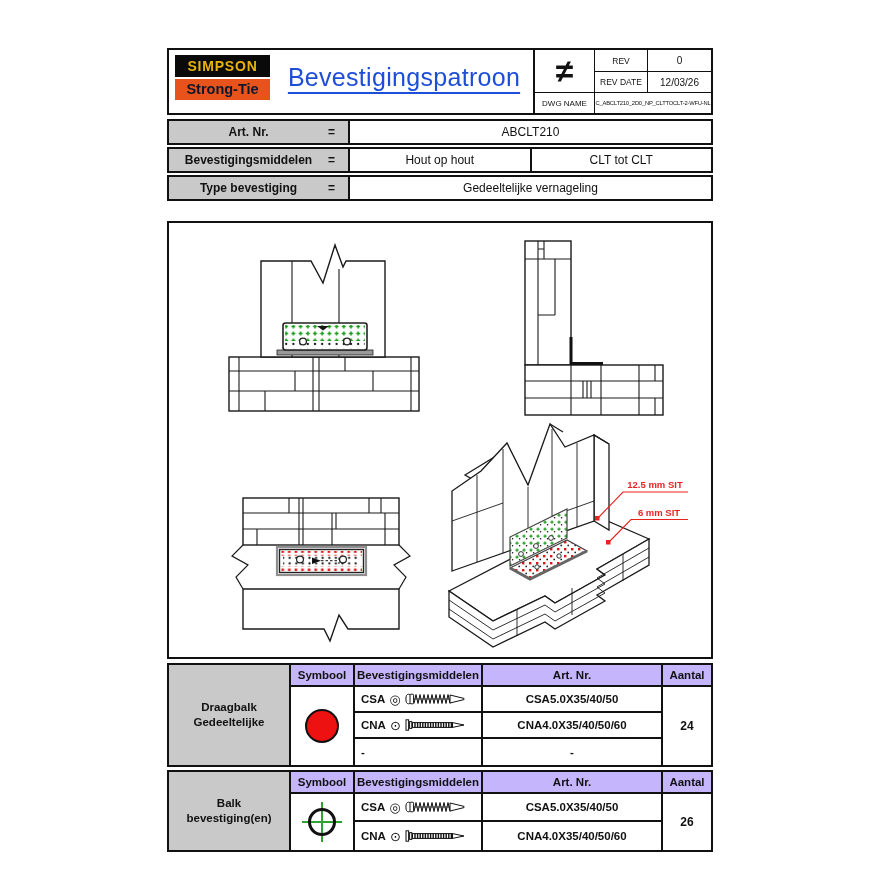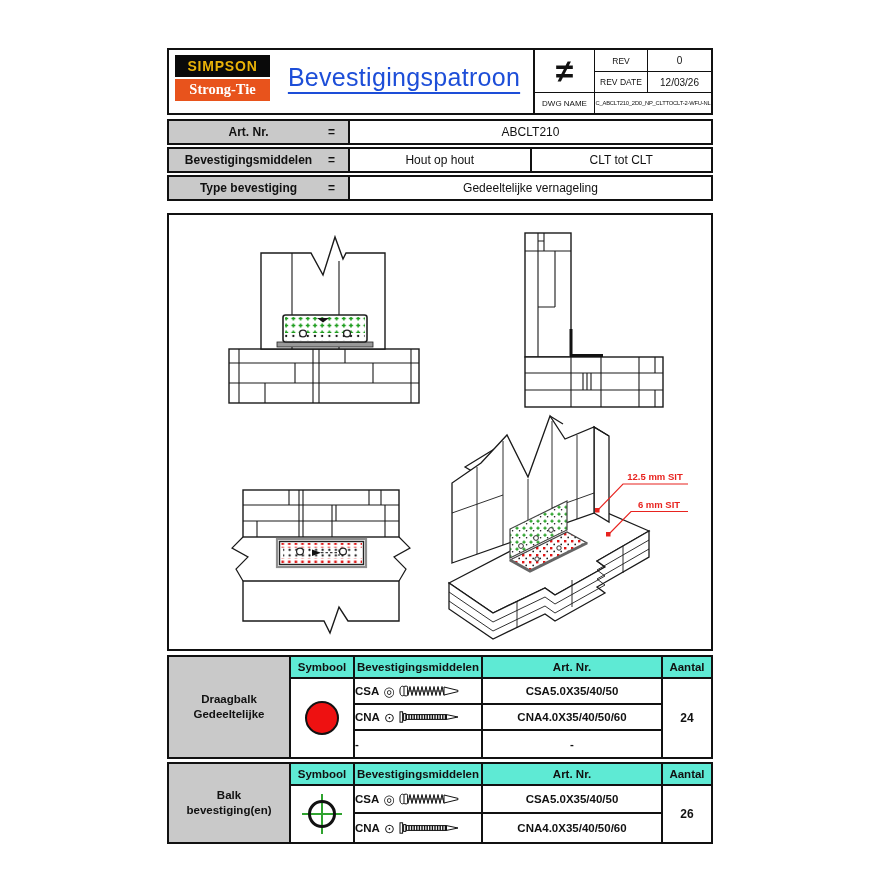--- a/index.html
+++ b/index.html
@@ -4,21 +4,21 @@
 <style>
   html,body{margin:0;padding:0}
   body{width:880px;height:880px;background:#fff;font-family:"Liberation Sans",sans-serif;color:#111;position:relative;overflow:hidden}
   .sheet{position:absolute;left:167px;top:48px;width:546px}
   *{box-sizing:border-box}
 
   
   .hdr{display:flex;height:67px;border:2px solid #111;background:#fff}
   .logo{width:106px;padding:5px 5px 4px 6px}
   .logo-top{background:#0a0a0a;color:#eab308;font-weight:700;font-size:14px;letter-spacing:.8px;text-align:center;padding:3px 2px}
-  .logo-bot{background:#e8531c;color:#ffffff;font-family:Liberation Serif, serif;font-weight:700;font-size:14.5px;text-align:center;padding:2px 2px 3px;margin-top:2px}
+  .logo-bot{background:#e8531c;color:#0f172a;font-family:Liberation Sans, sans-serif;font-weight:700;font-size:14.5px;text-align:center;padding:2px 2px 3px;margin-top:2px}
   .ttl-wrap{flex:1;display:flex;align-items:center;justify-content:center}
   .ttl{font-size:25px;letter-spacing:.3px;text-decoration:underline;text-underline-offset:6px;text-decoration-thickness:1.5px;color:#1d4ed8;padding-bottom:8px}
   .revbox{width:178px;border-left:2px solid #111;display:grid;grid-template-columns:60px 53px 1fr;grid-template-rows:22px 21px 1fr;background:#fff}
   .rb{display:flex;align-items:center;justify-content:center}
   .rb-neq{grid-area:1/1/3/2;font-size:32px;font-weight:700;border-right:1.5px solid #111;border-bottom:1.5px solid #111;line-height:1}
   .rb-rl{grid-area:1/2/2/3;border-right:1.5px solid #111;border-bottom:1.5px solid #111;font-size:8.5px}
   .rb-rv{grid-area:1/3/2/4;border-bottom:1.5px solid #111;font-size:10px}
   .rb-dl{grid-area:2/2/3/3;border-right:1.5px solid #111;border-bottom:1.5px solid #111;font-size:8.5px}
   .rb-dv{grid-area:2/3/3/4;border-bottom:1.5px solid #111;font-size:10px}
   .rb-nl{grid-area:3/1/4/2;border-right:1.5px solid #111;font-size:8px}
@@ -27,32 +27,32 @@
   
   .info{margin-top:4px}
   .info-row{display:flex;border:2px solid #111;height:26px;margin-bottom:2px;background:#fff}
   .info-lab{width:181px;background:#c9c9c9;border-right:2px solid #111;display:flex;align-items:center}
   .info-lab .lab{flex:1;text-align:center;font-weight:700;font-size:12px}
   .info-lab .eq{width:20px;font-weight:700;font-size:12px;text-align:left}
   .iv{flex:1;display:flex;align-items:center;justify-content:center;font-size:12px}
   .iv + .iv{border-left:2px solid #111}
 
   
-  .draw{margin-top:12px;height:438px;border:2px solid #111;position:relative;background:#fff}
+  .draw{margin-top:20px;height:438px;border:2px solid #111;position:relative;background:#fff}
   .dv{position:absolute}
 
   
   .ftable{display:grid;grid-template-columns:122px 64px 128px 180px 1fr;border:2.5px solid #111;background:#fff;margin-top:4px}
   .ftable.t1{grid-template-rows:22px 26px 26px 26px}
   .ftable.t2{grid-template-rows:22px 28px 28px;margin-top:3px}
   .fc{border-right:2px solid #111;border-bottom:2px solid #111;display:flex;align-items:center;justify-content:center;background:#fff}
-  .fh{background:#5eead4;font-weight:700;font-size:11.5px}
+  .fh{background:#c4b5fd;font-weight:700;font-size:11.5px}
   .rowhead{background:#c9c9c9;font-weight:700;font-size:11.5px;flex-direction:column;line-height:1.3;text-align:center}
   .br0{border-right:none}.bb0{border-bottom:none}
-  .bevcell{justify-content:flex-start;padding-left:0;gap:4px}
+  .bevcell{justify-content:flex-start;padding-left:6px;gap:4px}
   .code{font-weight:700;font-size:11.5px}
   .marker{font-family:"DejaVu Sans",sans-serif;font-size:13px;line-height:1}
   .artcell{font-weight:700;font-size:11.5px}
   .qtycell{font-weight:700;font-size:12px}
   .red-circle{width:34px;height:34px;border-radius:50%;background:#ee1111;border:2.5px solid #111}
 </style>
 </head>
 <body>
 
 <div class="sheet">

